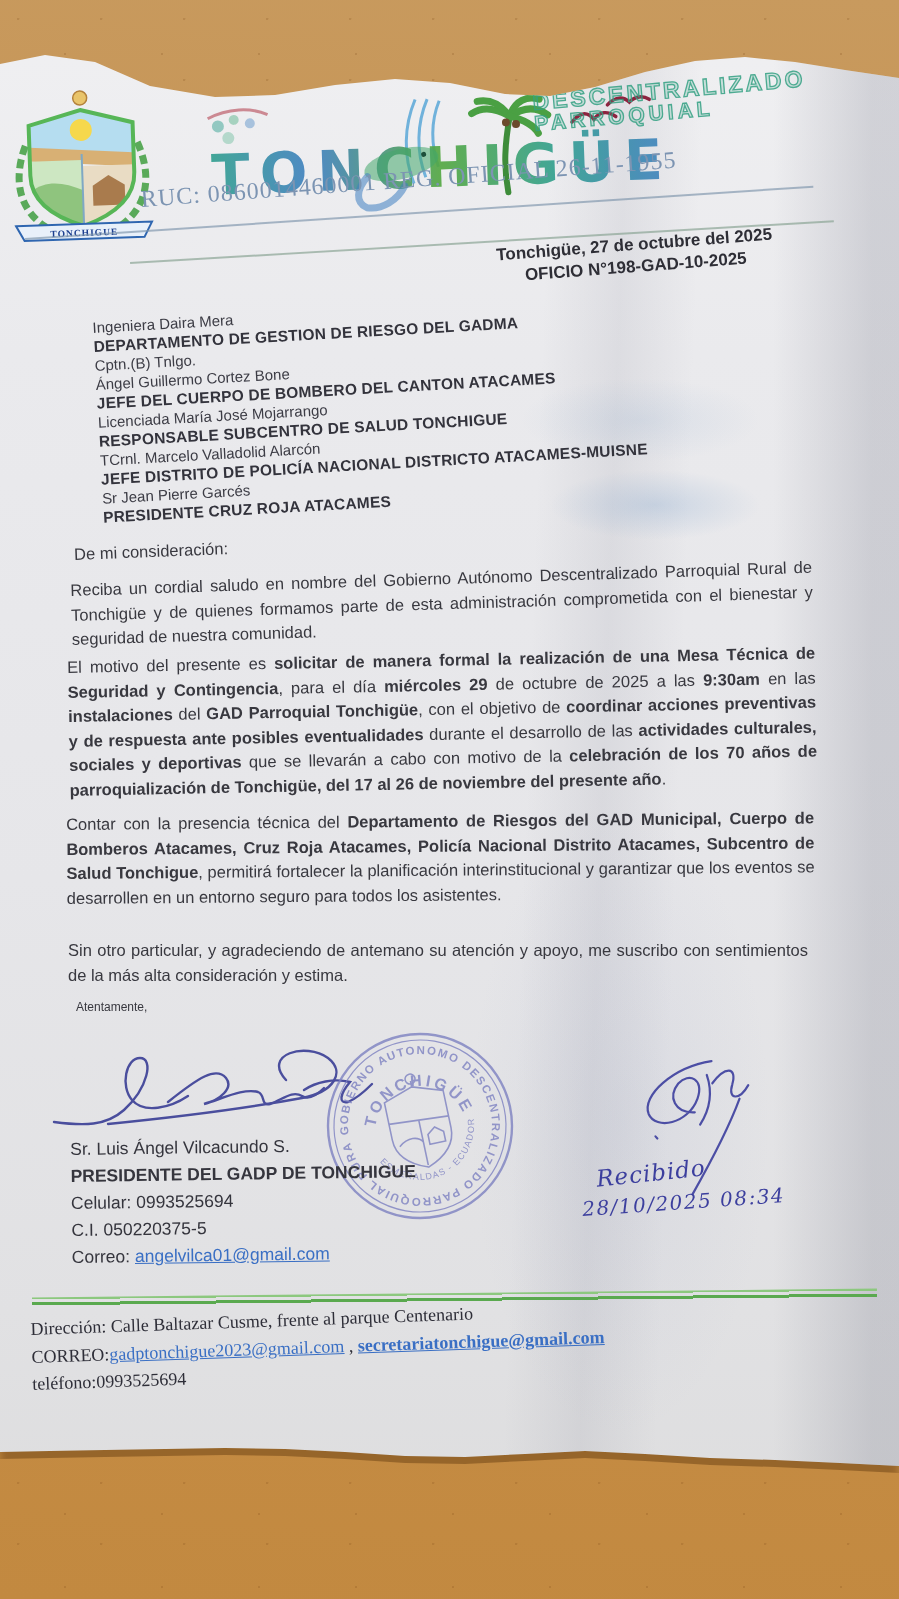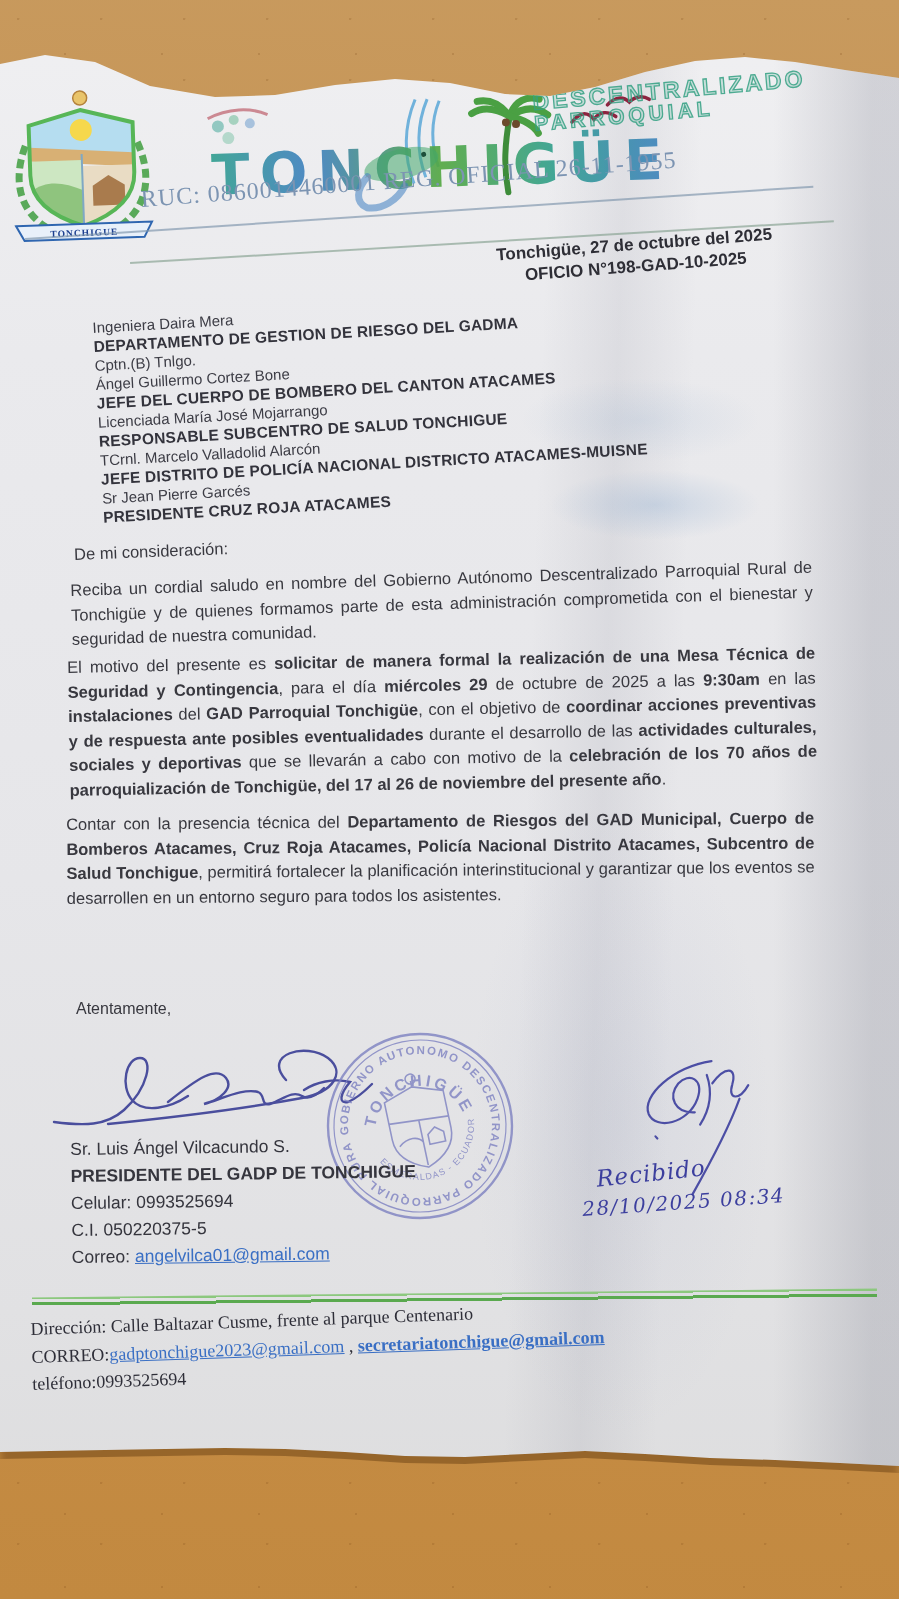--- a/index.html
+++ b/index.html
@@ -51,21 +51,21 @@
   .recipients{left:92px;top:318px;width:660px;transform:rotate(-3.2deg);transform-origin:left top;
     color:#3c3c45;font-size:15px;line-height:19px;}
   .recipients .r-line{white-space:nowrap;}
   .recipients .seg-b{font-size:15.5px;letter-spacing:.2px;color:#33333c;}
   .body-text{color:#38383f;font-size:16.5px;line-height:24.5px;text-align:justify;}
   .salutation{left:74px;top:542px;transform:rotate(-2.2deg);font-size:16.5px;color:#38383f;}
   .p1{left:70px;top:578px;width:742px;transform:rotate(-1.8deg);transform-origin:left top;}
   .p2{left:67px;top:655px;width:748px;transform:rotate(-1.1deg);transform-origin:left top;}
   .p3{left:66px;top:812px;width:748px;transform:rotate(-.5deg);transform-origin:left top;}
   .p4{left:68px;top:938px;width:740px;}
-  .closing{left:76px;top:1000px;font-size:16px;color:#38383f;}
+  .closing{left:76px;top:1000px;font-size:12px;color:#38383f;}
   .seg-b{font-weight:700;}
   .seg-link{color:#3a6fc4;text-decoration:underline;}
   
   .sig-scribble{left:48px;top:1038px;}
   .sigblock{left:70px;top:1136px;transform:rotate(-.8deg);transform-origin:left top;
     font-size:17.5px;line-height:27px;color:#35353d;}
   .stamp{left:322px;top:1028px;opacity:.78;transform:rotate(-12deg);}
   .received-scribble{left:612px;top:1052px;transform:rotate(3deg);}
   .hand{font-family:"DejaVu Serif",serif;font-style:italic;color:#3c3f9e;}
   .received-label{left:596px;top:1160px;font-size:23px;transform:rotate(-6deg);letter-spacing:1px;}
@@ -185,20 +185,21 @@
     <div class="r-line"><span>TCrnl. Marcelo Valladolid Alarcón</span></div>
     <div class="r-line"><span class="seg-b">JEFE DISTRITO DE POLICÍA NACIONAL DISTRICTO ATACAMES-MUISNE</span></div>
     <div class="r-line"><span>Sr Jean Pierre  Garcés</span></div>
     <div class="r-line"><span class="seg-b">PRESIDENTE CRUZ ROJA ATACAMES</span></div>
   </div>
 
   <div class="abs salutation">De mi consideración:</div>
   <div class="abs body-text p1"><span>Reciba un cordial saludo en nombre del Gobierno Autónomo Descentralizado Parroquial Rural de Tonchigüe y de quienes formamos parte de esta administración comprometida con el bienestar y seguridad de nuestra comunidad.</span></div>
   <div class="abs body-text p2"><span>El motivo del presente es </span><span class="seg-b">solicitar de manera formal la realización de una Mesa Técnica de Seguridad y Contingencia</span><span>, para el día </span><span class="seg-b">miércoles 29</span><span> de octubre de 2025 a las </span><span class="seg-b">9:30am</span><span> en las </span><span class="seg-b">instalaciones</span><span> del </span><span class="seg-b">GAD Parroquial Tonchigüe</span><span>, con el objetivo de </span><span class="seg-b">coordinar acciones preventivas y de respuesta ante posibles eventualidades</span><span> durante el desarrollo de las </span><span class="seg-b">actividades culturales, sociales y deportivas</span><span> que se llevarán a cabo con motivo de la </span><span class="seg-b">celebración de los 70 años de parroquialización de Tonchigüe, del 17 al 26 de noviembre del presente año</span><span>.</span></div>
   <div class="abs body-text p3"><span>Contar con la presencia técnica del </span><span class="seg-b">Departamento de Riesgos del GAD Municipal, Cuerpo de Bomberos Atacames, Cruz Roja Atacames, Policía Nacional Distrito Atacames, Subcentro de Salud Tonchigue</span><span>, permitirá fortalecer la planificación interinstitucional y garantizar que los eventos se desarrollen en un entorno seguro para todos los asistentes.</span></div>
+  <div class="abs body-text p4"><span>Sin otro particular, y agradeciendo de antemano su atención y apoyo, me suscribo con sentimientos de la más alta consideración y estima.</span></div>
   <div class="abs closing">Atentamente,</div>
 
   <svg class="abs sig-scribble" width="330" height="110" viewBox="0 0 330 110">
     <g fill="none" stroke="#3a3e96" stroke-width="2.4" stroke-linecap="round" opacity=".9">
       <path d="M6,84 C36,88 58,88 76,72 C100,50 106,20 92,20 C78,20 72,48 84,62 C96,76 122,70 140,58"></path>
       <path d="M120,64 C150,40 168,28 178,40 C186,50 172,62 156,66 C176,60 196,50 210,54 C218,57 212,68 222,66 C234,62 244,52 254,58 C260,62 268,58 276,50"></path>
       <path d="M238,42 C214,16 258,4 280,20 C298,34 286,54 254,60 C200,70 120,80 60,86"></path>
       <path d="M256,52 C268,44 286,40 302,44 C292,56 290,66 300,64 C310,60 318,52 324,46"></path>
     </g>
   </svg>

